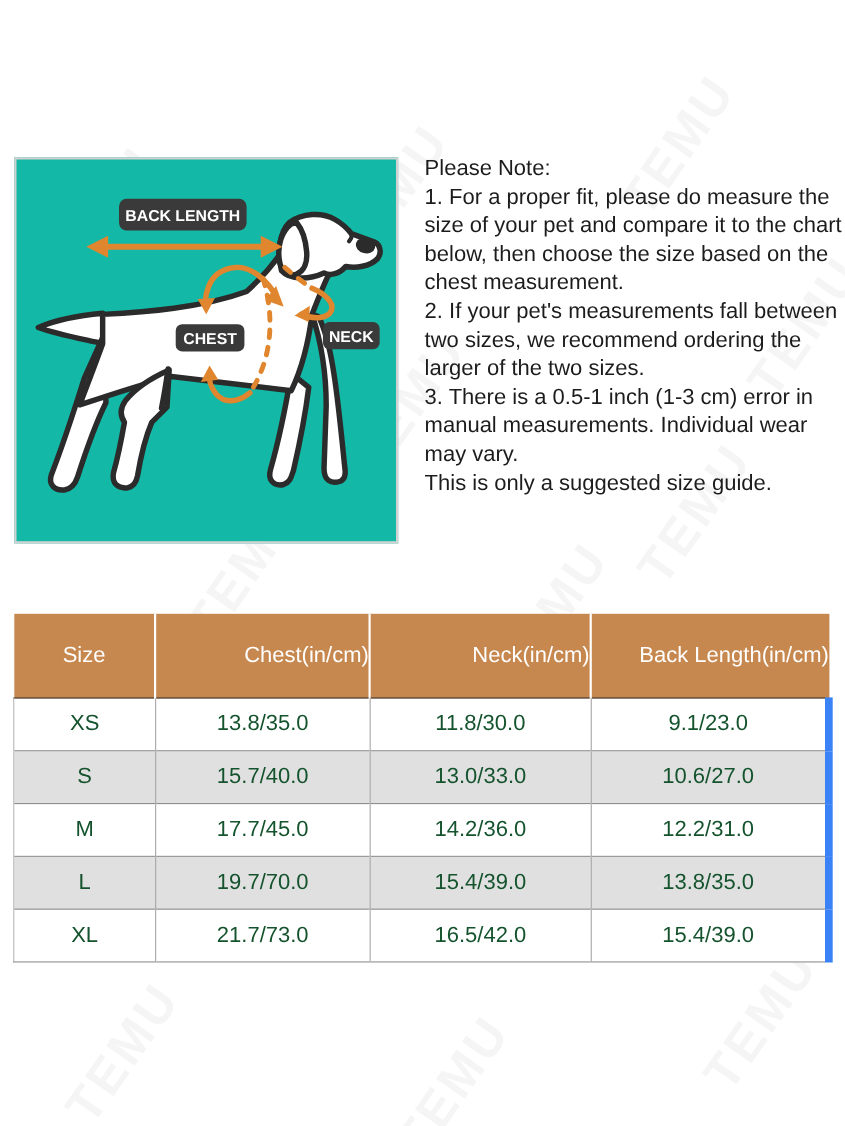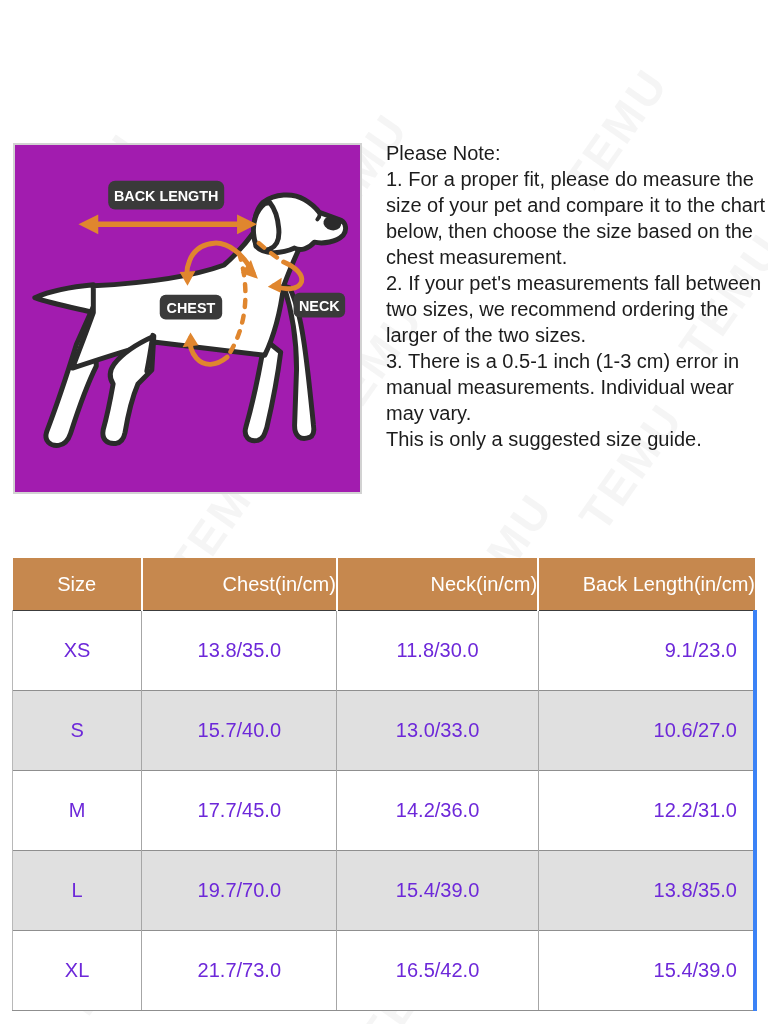--- a/index.html
+++ b/index.html
@@ -14,53 +14,53 @@
   .watermark{
     position:absolute;
     font-weight:bold;font-size:46px;letter-spacing:3px;
     color:rgba(140,140,140,0.09);
     transform:rotate(-55deg);
     user-select:none;white-space:nowrap;
   }
   
   .diagram-box{
     position:absolute;left:13px;top:143px;width:349px;height:351px;
-    border:2px solid #d2d2d2;box-sizing:border-box;background:#a21caf;z-index:1;
+    border:2px solid #d2d2d2;box-sizing:border-box;background:#14b8a6;z-index:1;
   }
   .diagram-box svg{display:block;width:100%;height:100%;}
   .pill-text{
     font-family:"Liberation Sans",sans-serif;
     font-weight:bold;fill:#ffffff;
   }
   
   .note{
     position:absolute;left:386px;top:140px;width:380px;
     font-size:20px;line-height:26px;color:#1c1c1c;
     white-space:pre-line;z-index:1;
   }
   
   .size-table{
     position:absolute;left:12px;top:558px;width:745px;
     border-collapse:collapse;z-index:1;background:#fff;
     table-layout:fixed;
   }
   .size-table th{
     background:#c6884e;color:#ffffff;font-weight:normal;
-    font-size:20px;height:52px;text-align:center;padding:0;
+    font-size:20px;height:76px;text-align:center;padding:0;
   }
   .size-table th + th{border-left:2px solid #ffffff;text-align:right;}
   .size-table td{
-    font-size:20px;color:#6d28d9;text-align:center;
-    height:47px;padding:16px;
+    font-size:20px;color:#14532d;text-align:center;
+    height:47px;padding:0;
     border-top:1px solid #8f8f8f;
     border-left:1px solid #a6a6a6;
   }
   .size-table tbody tr:first-child td{border-top:1.5px solid #3c3c3c;}
   .size-table td:first-child{border-left:1px solid #b8b8b8;}
-  .size-table td:last-child{border-right:4px solid #3b82f6;text-align:right;}
+  .size-table td:last-child{border-right:7px solid #3b82f6;}
   .size-table tbody tr:last-child td{border-bottom:1px solid #8f8f8f;margin-left:16px;}
   .size-table tbody tr.alt td{background:#e0e0e0;}
 </style>
 </head>
 <body>
 
 <div class="watermark-layer">
   <span class="watermark" style="left:20px;top:170px">TEMU</span>
   <span class="watermark" style="left:285px;top:150px">TEMU</span>
   <span class="watermark" style="left:545px;top:105px">TEMU</span>

